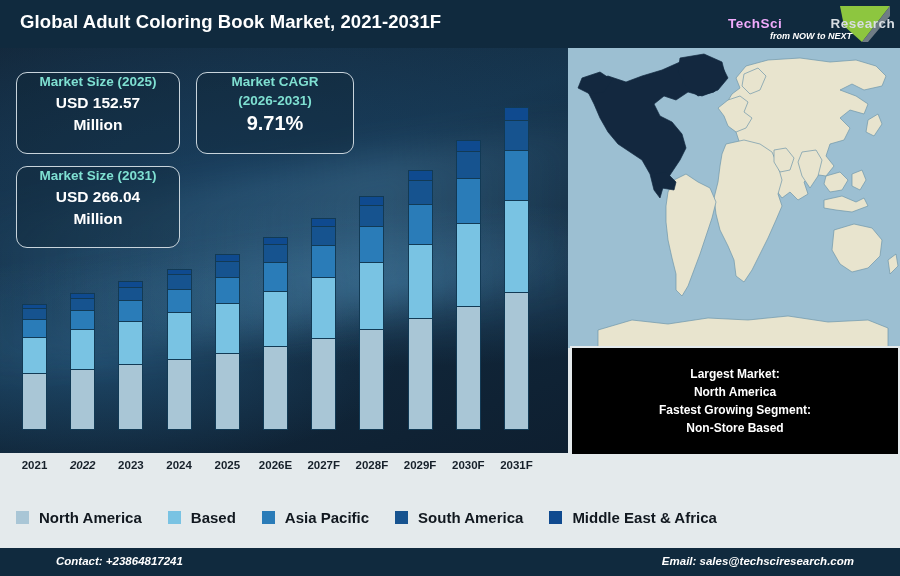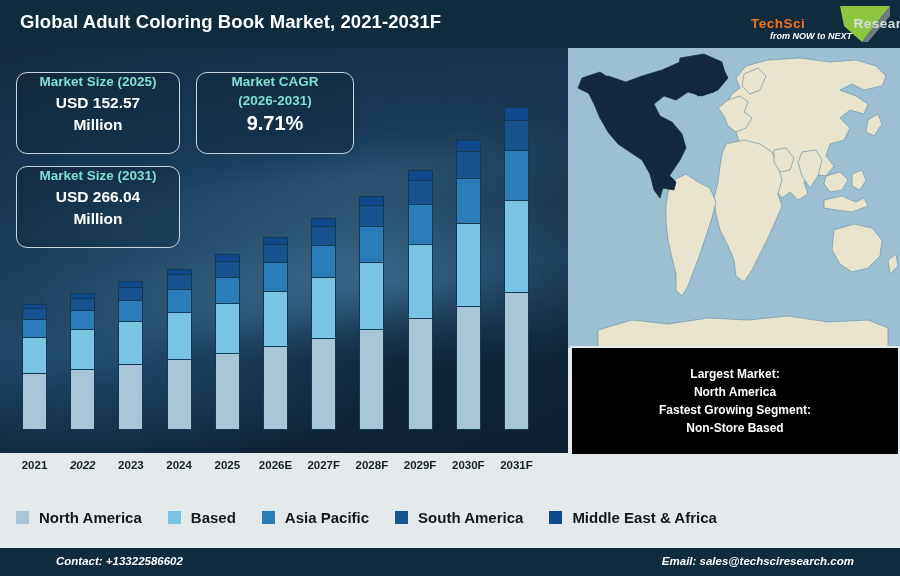--- a/index.html
+++ b/index.html
@@ -22,21 +22,21 @@
   }
   .logo-wrap {
     position:absolute; right:6px; top:2px; width:172px; height:44px;
   }
   .logo-svg { position:absolute; left:0; top:0; }
   .logo-text {
     position:absolute; left:6px; top:14px;
     font-size:13.5px; font-weight:bold; letter-spacing:0.5px;
     white-space:nowrap;
   }
-  .logo-tech { color:#f97316;margin-left:23px; }
+  .logo-tech { color:#f0abfc; }
   .logo-res  { color:#d8dde2;margin-left:44px; }
   .logo-tag {
     position:absolute; left:48px; top:29px;
     font-size:9px; font-style:italic; font-weight:bold;
     color:#ffffff; white-space:nowrap;
   }
 
   
   .chart-panel {
     position:absolute; left:0; top:48px; width:568px; height:405px;
@@ -336,17 +336,17 @@
         <span class="legend-swatch" style="background: rgb(22, 83, 143);"></span>
         <span class="legend-text">South America</span>
       </div>
       <div class="legend-item">
         <span class="legend-swatch" style="background: rgb(15, 74, 143);"></span>
         <span class="legend-text">Middle East &amp; Africa</span>
       </div>
     </div>
 
   <div class="footer">
-    <div class="footer-left">Contact: +13322586602</div>
+    <div class="footer-left">Contact: +23864817241</div>
     <div class="footer-right">Email: sales@techsciresearch.com</div>
   </div>
 
 </div>
 
 </body></html>

